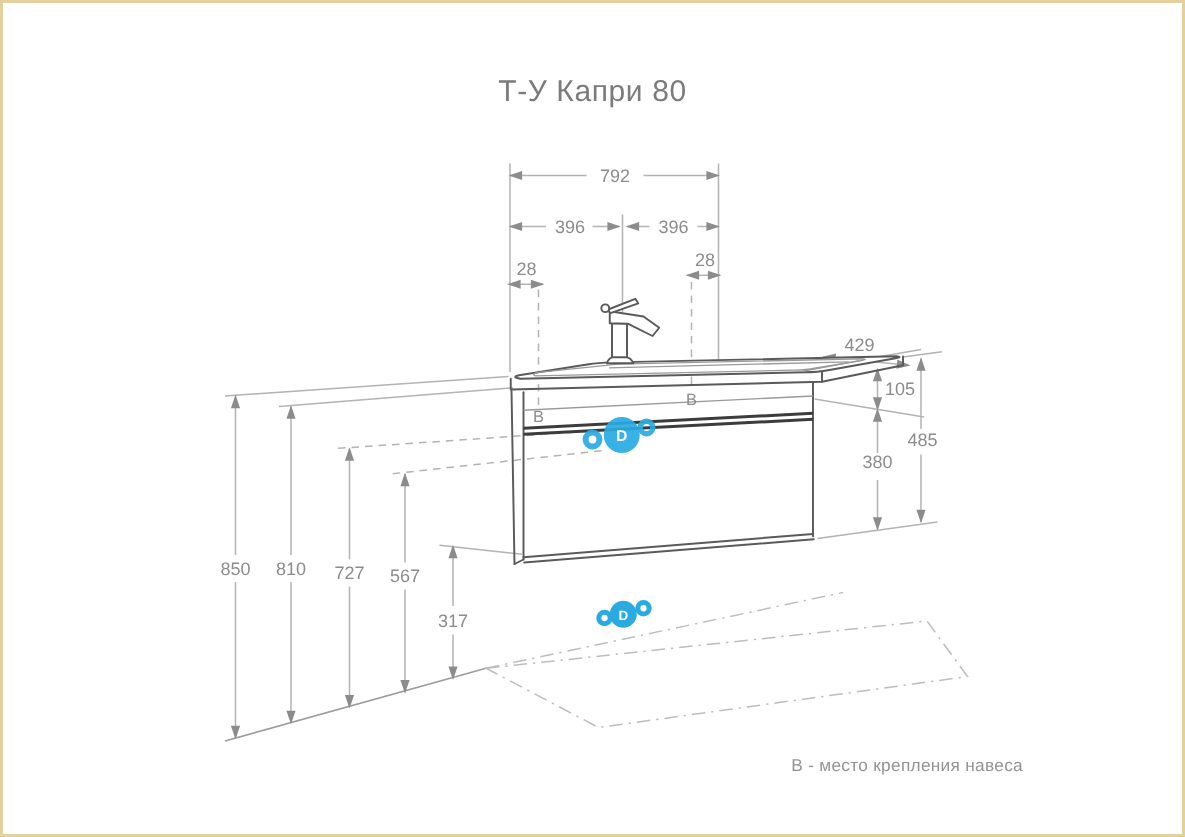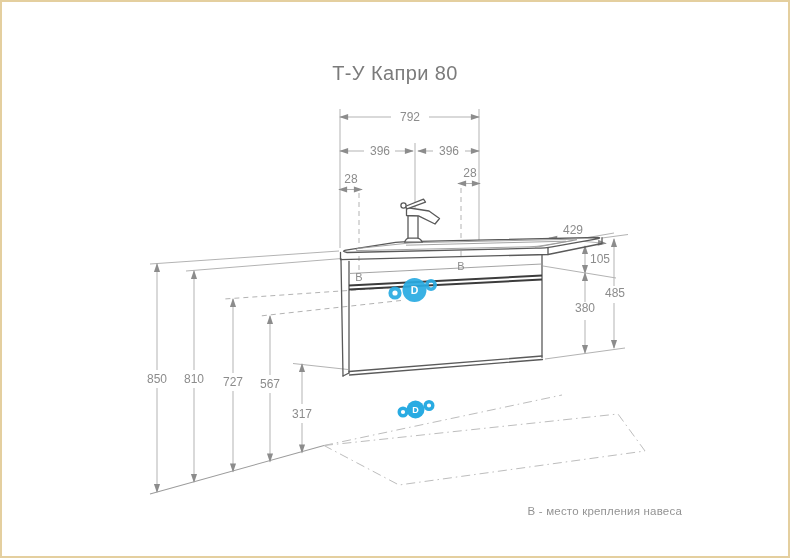--- a/index.html
+++ b/index.html
@@ -3,21 +3,21 @@
 <meta charset="utf-8">
 <style>
   html,body{margin:0;padding:0;background:#fff;}
   .page{
     position:relative;width:790px;height:558px;background:#fff;
     border:2px solid var(--frame,#e4cf9f);box-sizing:border-box;
     font-family:"Liberation Sans",sans-serif;overflow:hidden;
   }
   .title{
     position:absolute;top:48px;left:0;right:0;text-align:center;
-    font-size:20px;color:#7b7b7b;letter-spacing:.4px;font-weight:400;margin-top:12px;
+    font-size:20px;color:#7b7b7b;letter-spacing:.4px;font-weight:400;
   }
   .footnote{
     position:absolute;top:503px;right:106px;
     font-size:11.5px;color:#939393;letter-spacing:.2px;padding-left:25px;
   }
   svg.draw{position:absolute;left:0;top:0;}
   .thin{stroke:var(--dim_line,#b3b3b3);stroke-width:1;fill:none;}
   .thin2{stroke:#9a9a9a;stroke-width:.9;fill:none;}
   .dash{stroke:#b3b3b3;stroke-width:1;stroke-dasharray:5 4;fill:none;}
   .dashdot{stroke:#bdbdbd;stroke-width:1;stroke-dasharray:9 4 1.5 4;fill:none;}

